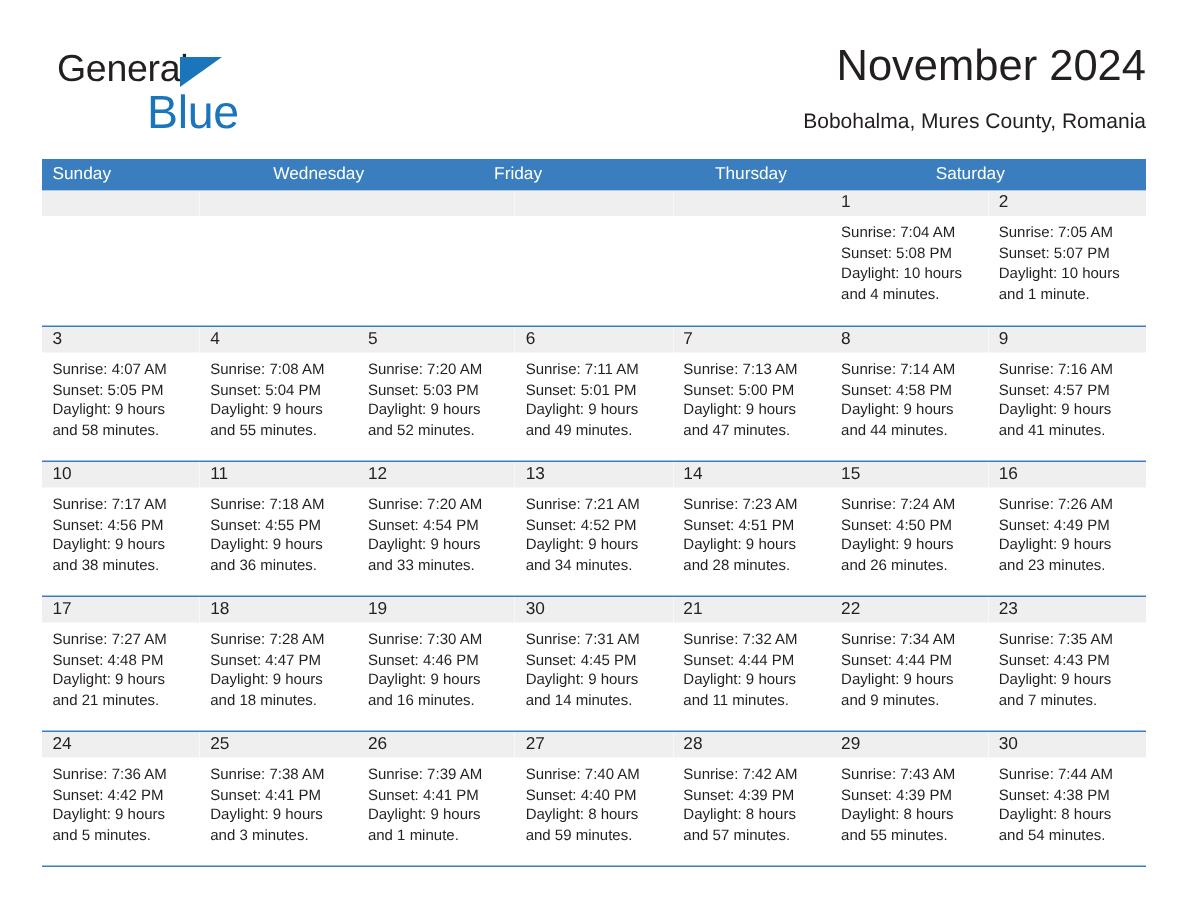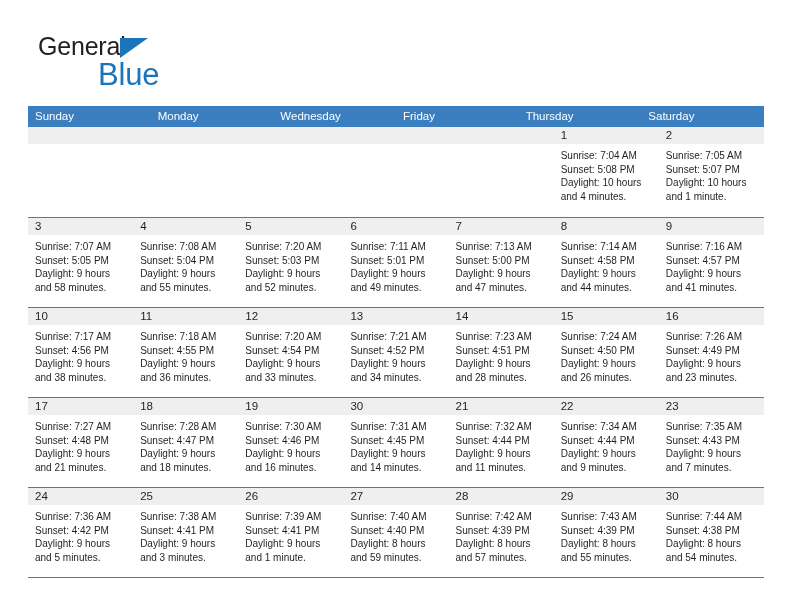--- a/index.html
+++ b/index.html
@@ -151,26 +151,29 @@
 <body>
 
 <div class="page">
 
   <div class="header">
     <div class="brand">
       <span class="brand-general">General</span>
       <span class="brand-triangle"></span>
       <span class="brand-blue">Blue</span>
     </div>
+    <div class="title-block">
+      <div class="cal-title">November 2024</div>
+      <div class="cal-subtitle">Bobohalma, Mures County, Romania</div>
+    </div>
   </div>
 
   <div class="calendar">
     <div class="dow-row" id="dow-row">
         <div class="dow-cell">Sunday</div>
-        <div class="dow-cell">Monday</div>
         <div class="dow-cell">Wednesday</div>
         <div class="dow-cell">Friday</div>
         <div class="dow-cell">Thursday</div>
         <div class="dow-cell">Saturday</div>
       </div>
     <div id="weeks-container">
         <div class="week-row first">
           <div class="day-cell empty">
             <div class="day-num"></div>
             <div class="day-body"></div>
@@ -207,21 +210,21 @@
               <div>Sunset: 5:07 PM</div>
               <div>Daylight: 10 hours</div>
               <div>and 1 minute.</div>
             </div>
           </div>
         </div>
         <div class="week-row">
           <div class="day-cell">
             <div class="day-num">3</div>
             <div class="day-body">
-              <div>Sunrise: 7:07 AM</div>
+              <div>Sunrise: 4:07 AM</div>
               <div>Sunset: 5:05 PM</div>
               <div>Daylight: 9 hours</div>
               <div>and 58 minutes.</div>
             </div>
           </div>
           <div class="day-cell">
             <div class="day-num">4</div>
             <div class="day-body">
               <div>Sunrise: 7:08 AM</div>
               <div>Sunset: 5:04 PM</div>

